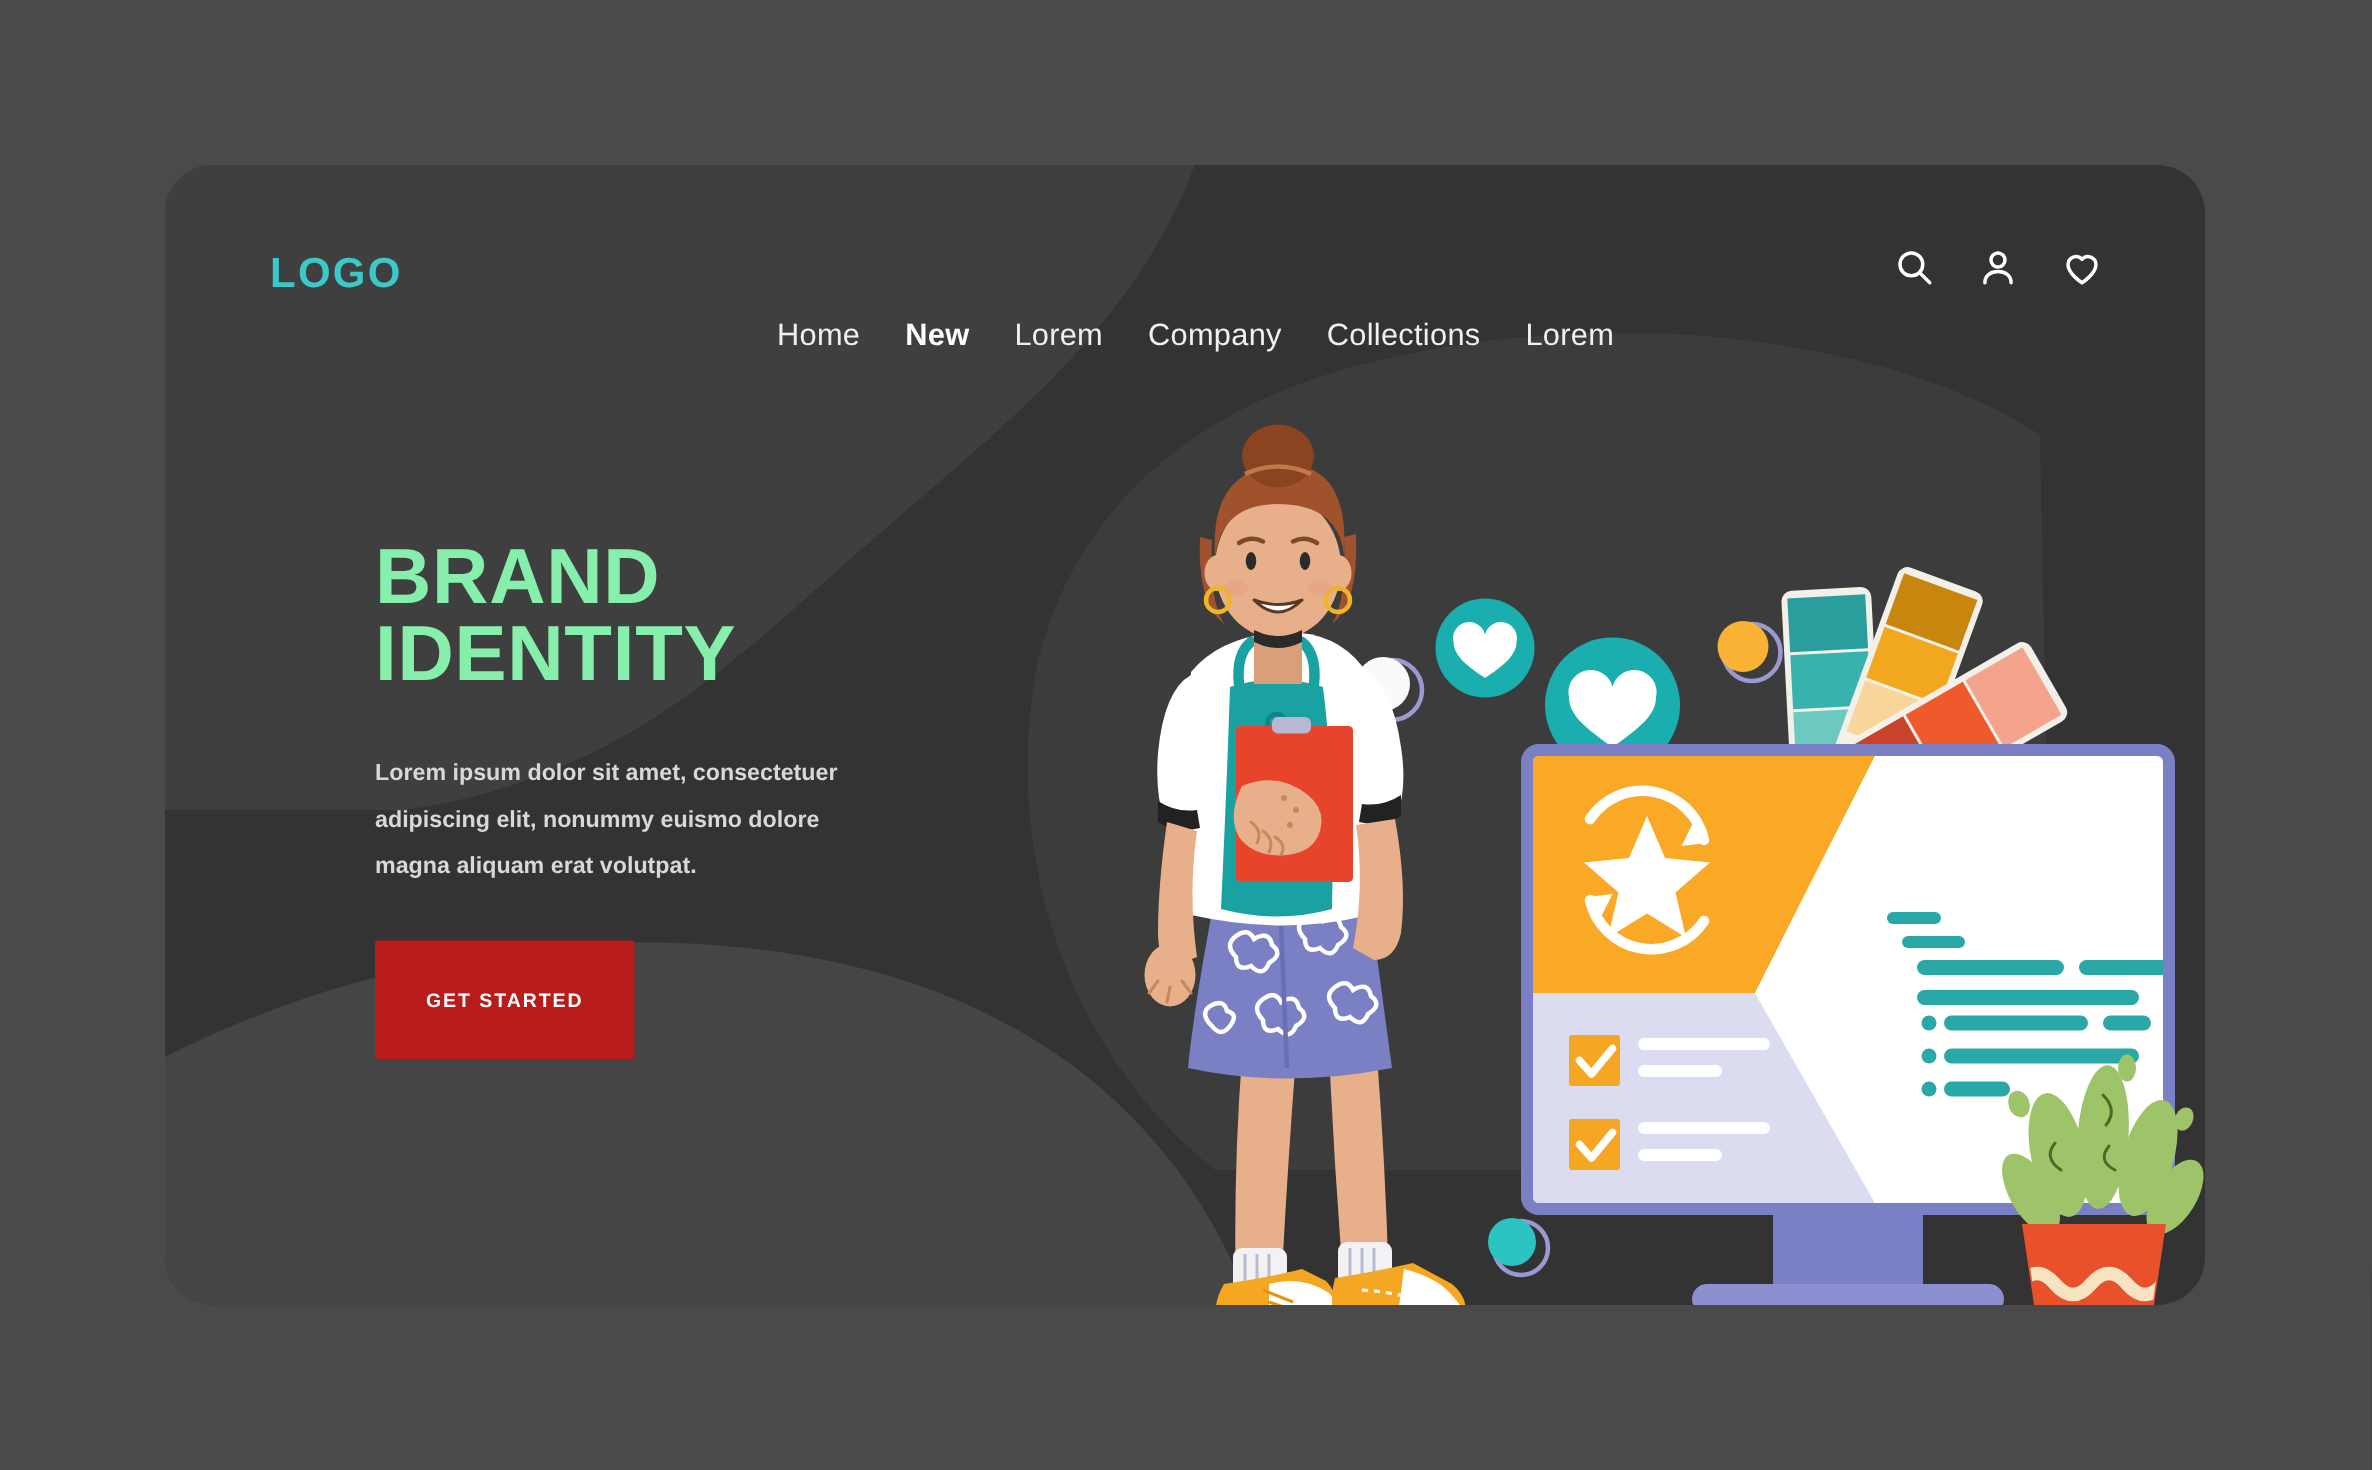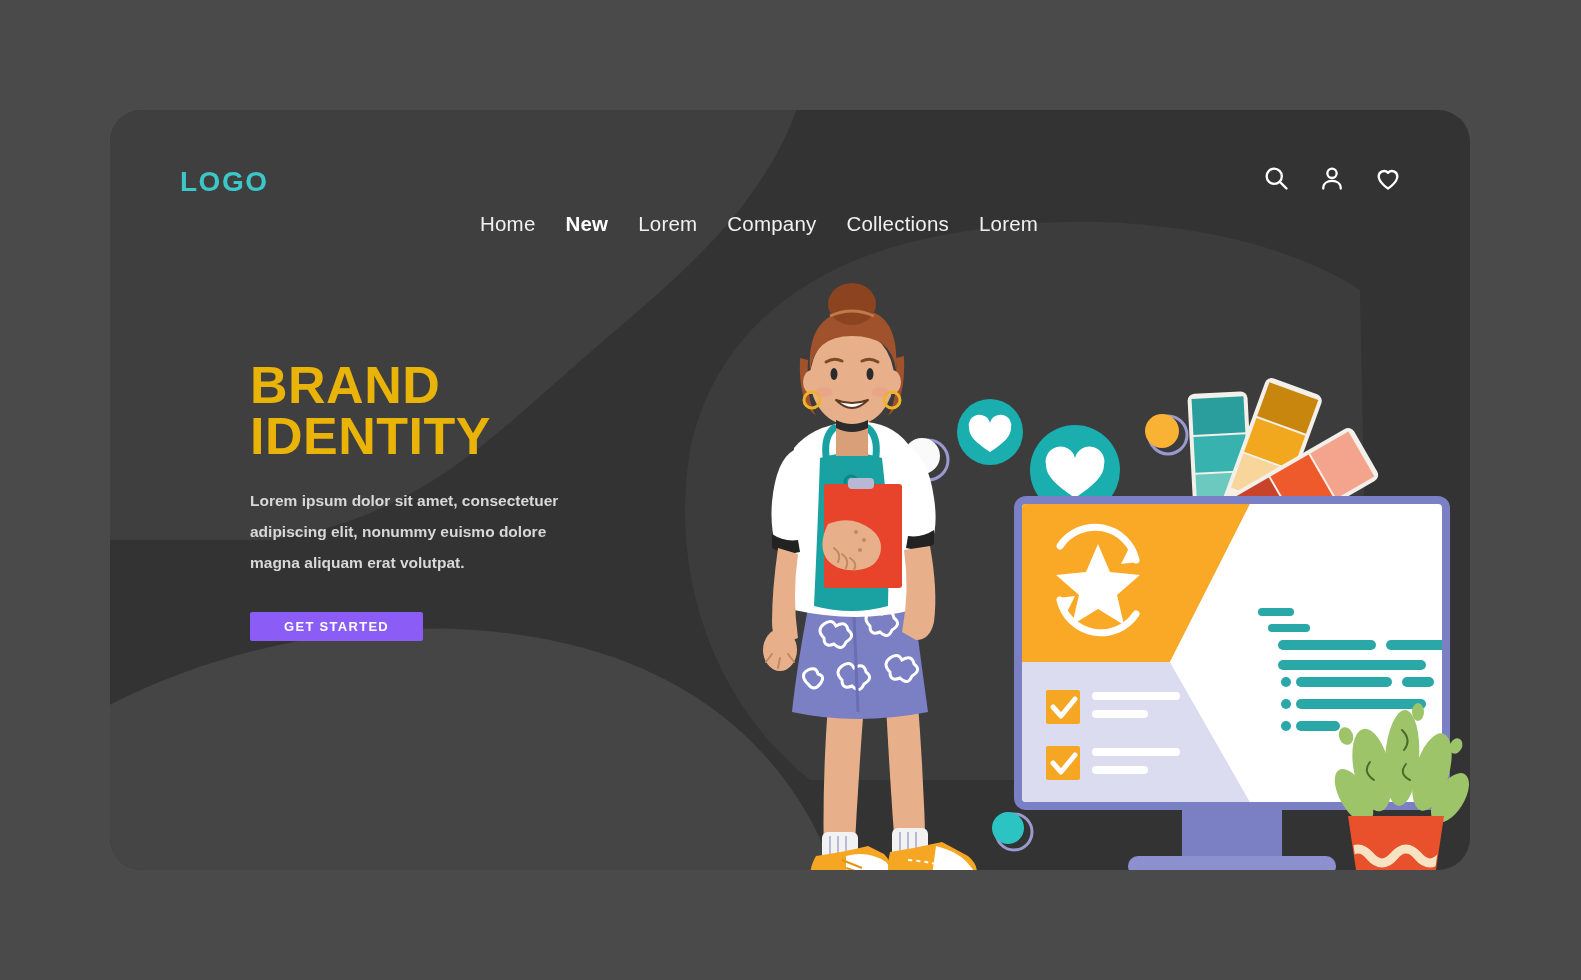--- a/index.html
+++ b/index.html
@@ -27,49 +27,49 @@
   
   #header {
     position:absolute; left:0; top:0; width:100%; height:150px;
     display:flex; align-items:center; z-index:20;
   }
   #logo {
     position:absolute; left:70px; top:56px;
     color:#3cc8c8; font-size:28px; font-weight:bold; letter-spacing:1.5px;
   }
   #nav {
-    position:absolute; left:370px; top:58px;
+    position:absolute; left:408px; top:58px;
     display:flex; gap:30px; align-items:baseline;
   }
   .nav-item {
     color:#f0f0f0; font-size:20.5px; font-weight:400; letter-spacing:0.2px;
     white-space:nowrap; cursor:pointer;
   }
   .nav-item.active { font-weight:bold; color:#ffffff;margin-top:44px; }
   #header-icons {
     position:absolute; right:68px; top:54px;
     display:flex; gap:28px; align-items:center;
   }
   .hicon { width:28px; height:28px; cursor:pointer; display:block; }
 
   
   #copy { position:absolute; left:140px; top:250px; width:330px; z-index:15; }
   #headline {
-    color:#eab308; font-size:52px; font-weight:bold;
+    color:#86efac; font-size:52px; font-weight:bold;
     line-height:0.98; letter-spacing:0.5px; white-space:pre-line;
   }
   #subcopy {
-    margin-top:23px; color:#d8d8d8; font-size:15.5px;
+    margin-top:38px; color:#d8d8d8; font-size:15.5px;
     font-weight:bold; line-height:2.0; width:310px;
   }
   #cta {
     margin-top:34px; display:inline-block;
-    background:#8b5cf6; color:#ffffff;
+    background:#b91c1c; color:#ffffff;
     font-size:13px; font-weight:bold; letter-spacing:1.3px;
-    padding:7px 34px; border:none; border-radius:2px; cursor:pointer;
+    padding:32px 34px; border:none; border-radius:2px; cursor:pointer;
   }
 
   
   #illus { position:absolute; left:640px; top:150px; width:720px; height:680px; z-index:16; }
   #illus svg { display:block; width:100%; height:100%; }
 </style>
 </head>
 <body>
 
 <div id="stage">

